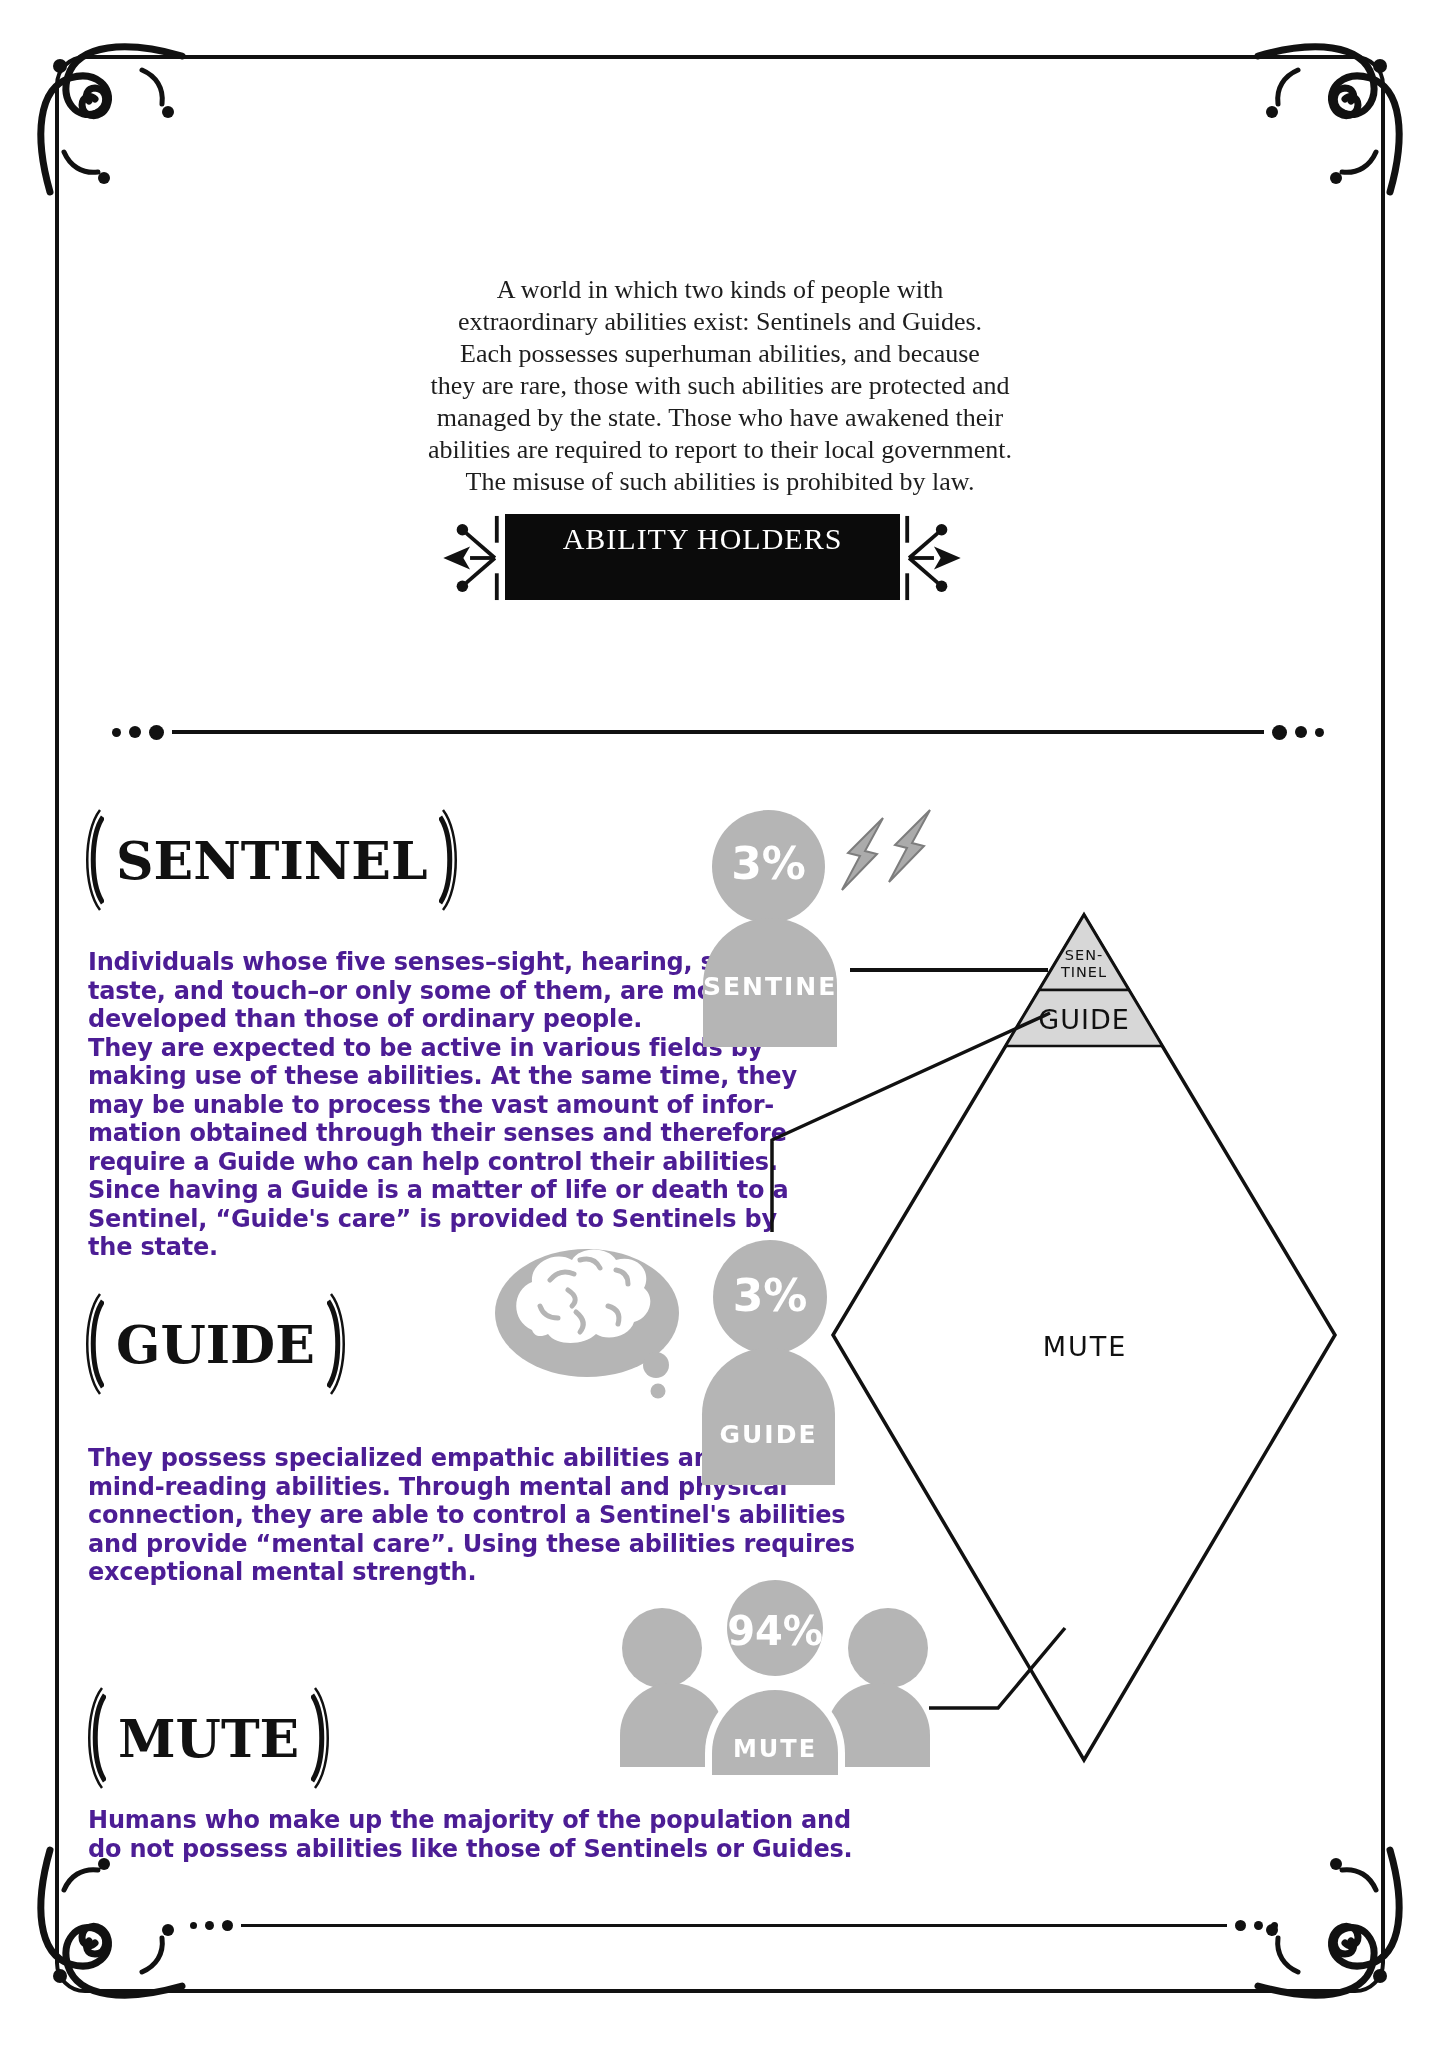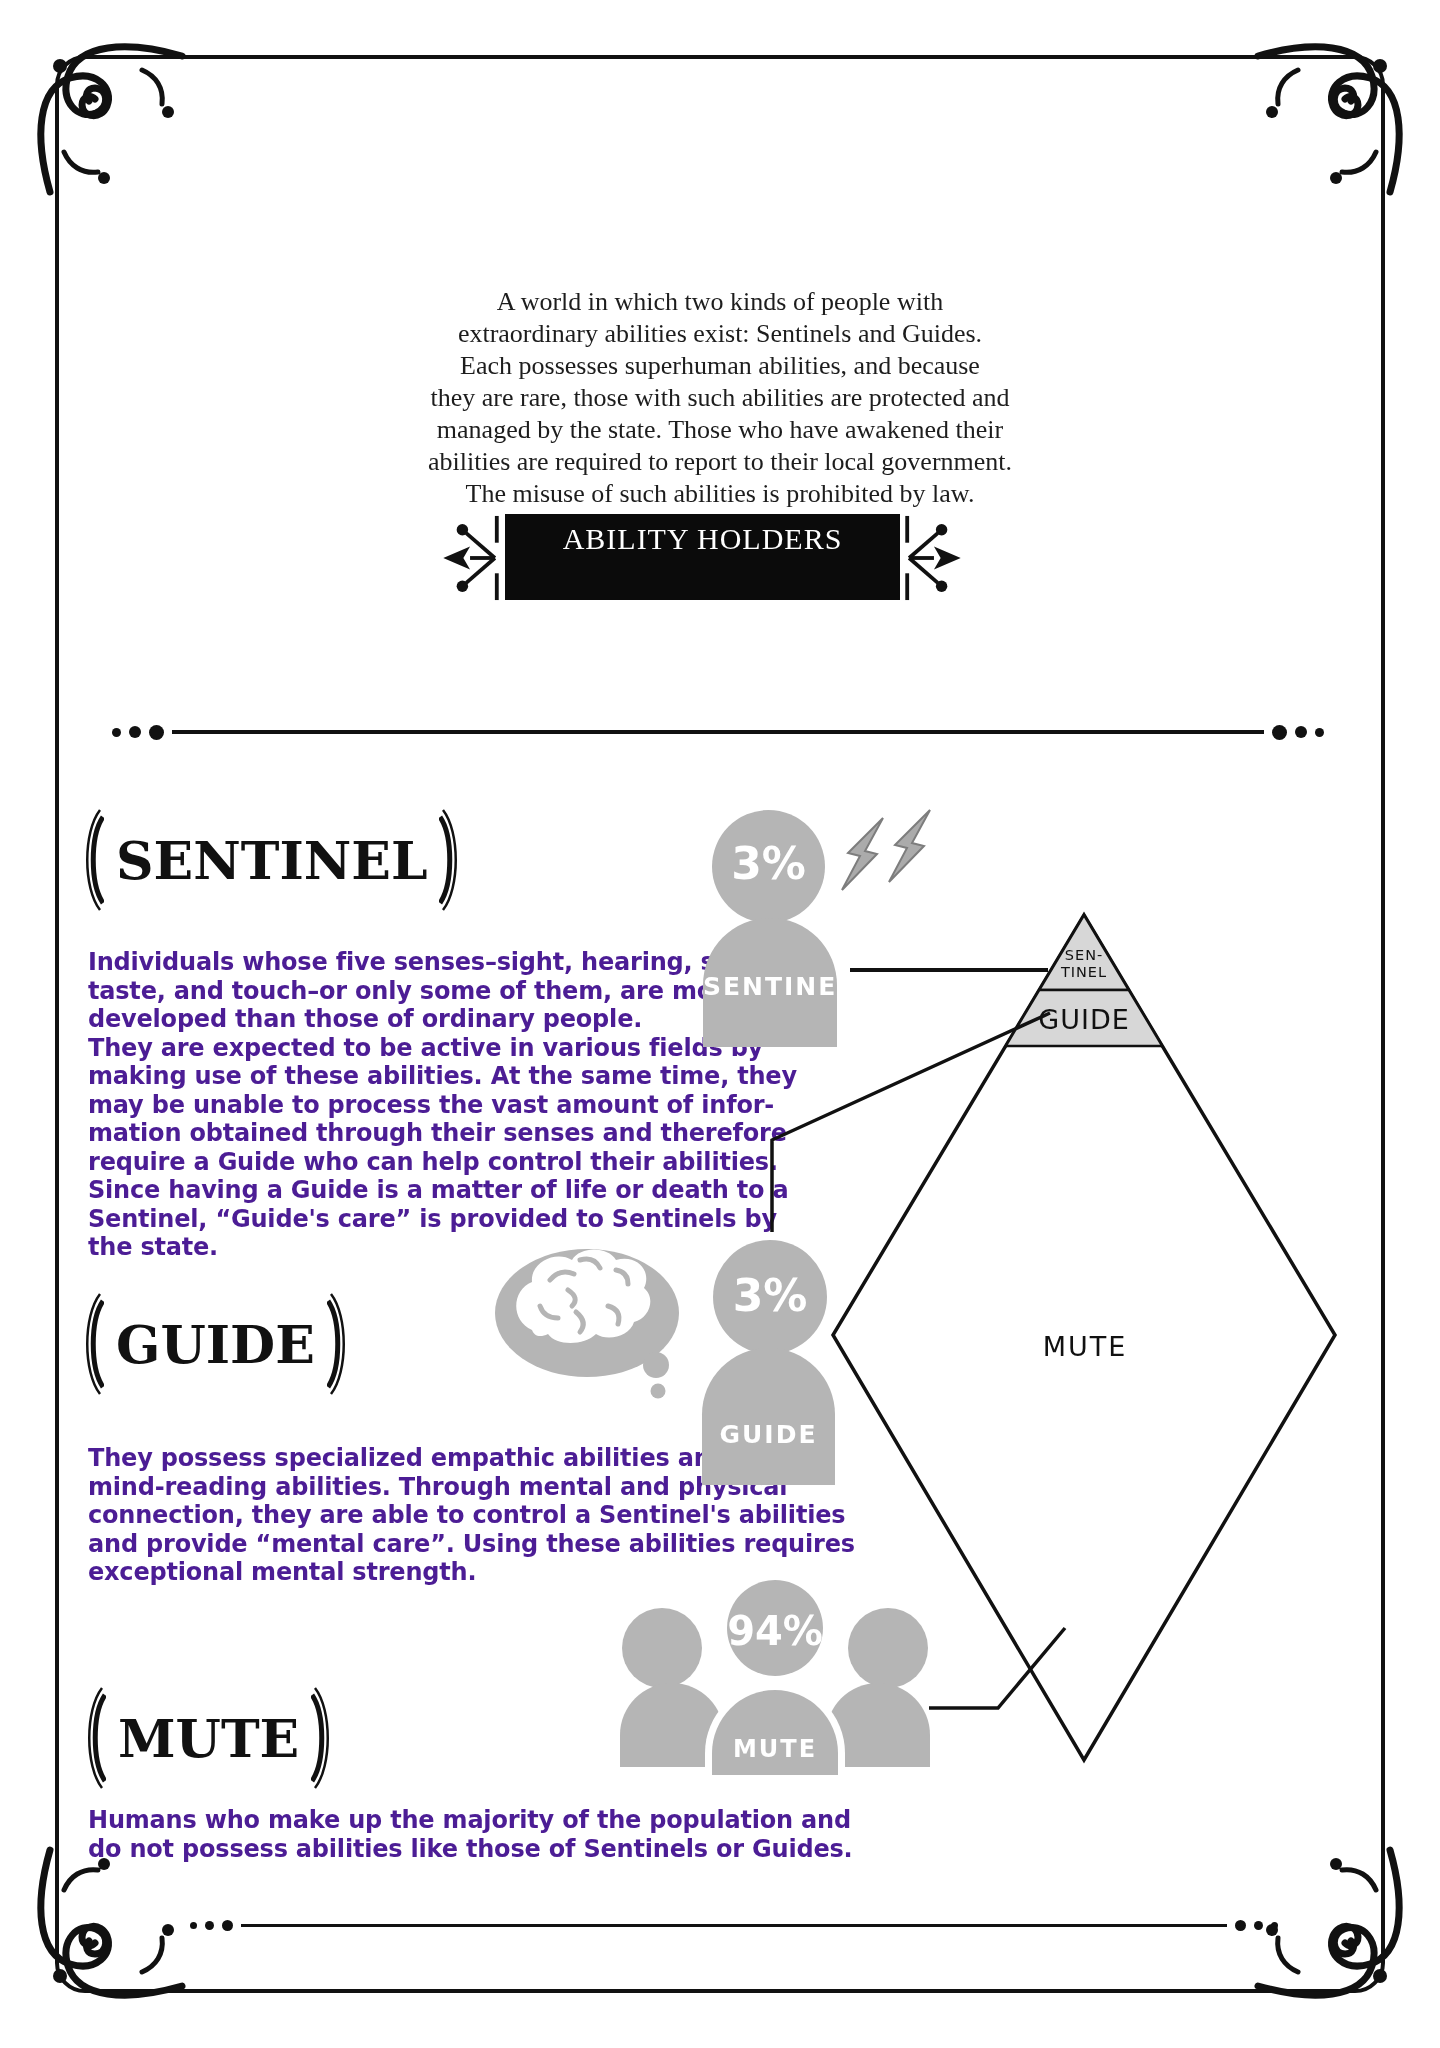--- a/index.html
+++ b/index.html
@@ -16,21 +16,21 @@
   .fl-br{right:30px;bottom:42px;transform:scale(-1,-1);}
   
   .title-frame{position:absolute;left:265px;top:92px;width:870px;height:168px;}
   .title-frame svg{position:absolute;inset:0;}
   .page-title{position:absolute;inset:0;display:flex;align-items:center;justify-content:center;
               font-family:"DejaVu Serif",serif;font-weight:700;font-size:55px;letter-spacing:2px;}
   
   .serif-center{position:absolute;left:17px;width:1406px;text-align:center;
                 font-family:"Liberation Serif",serif;font-size:26px;line-height:32px;
                 color:#1d1d1d;white-space:pre;}
-  .intro{top:286px;}
+  .intro{top:274px;}
   .banner-note{top:616px;}
   
   .banner{position:absolute;left:505px;top:514px;width:395px;height:86px;background:#0b0b0b;
           color:#fff;text-align:center;font-family:"Liberation Serif",serif;font-size:30px;
           letter-spacing:1px;line-height:37px;padding-top:6px;box-sizing:border-box;}
   .banner span{display:block;}
   .banner-orn{position:absolute;top:515px;width:60px;height:86px;}
   .orn-left{left:441px;}
   .orn-right{left:903px;transform:scaleX(-1);}
   

